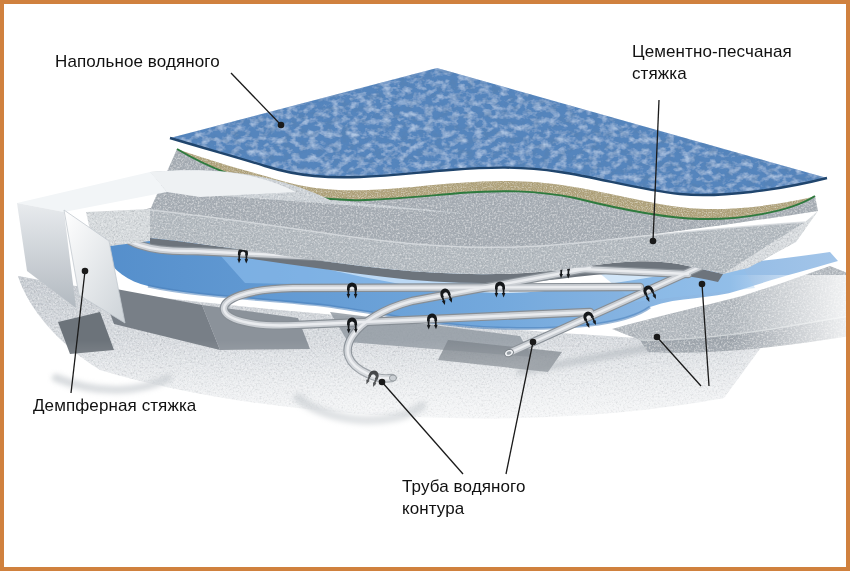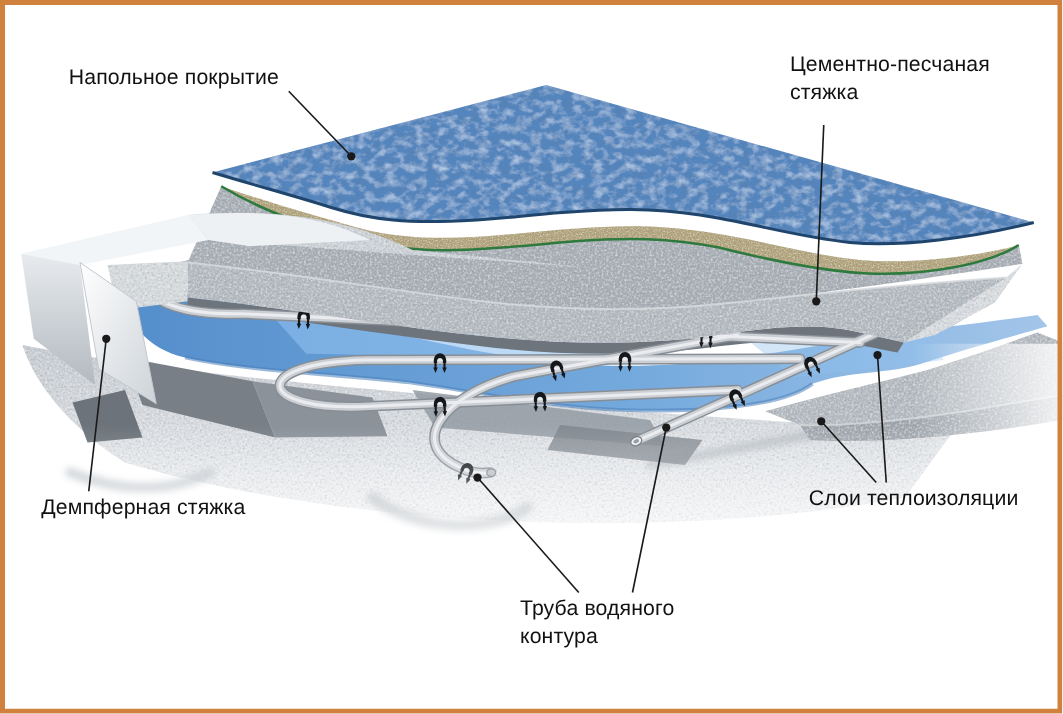--- a/index.html
+++ b/index.html
@@ -213,24 +213,23 @@
         <circle cx="657" cy="337" r="3.3" stroke="none"></circle>
       <path d="M 709,386 L 702,284" fill="none"></path>
         <circle cx="702" cy="284" r="3.3" stroke="none"></circle>
       <path d="M 463,474 L 382,382" fill="none"></path>
         <circle cx="382" cy="382" r="3.3" stroke="none"></circle>
       <path d="M 506,474 L 533,342" fill="none"></path>
         <circle cx="533" cy="342" r="3.3" stroke="none"></circle>
     </g>
   </svg>
 
-  <div class="label" style="left:55px;top:51px;">Напольное покрытие</div>
+  <div class="label" style="left:55px;top:51px;">Напольное водяного</div>
 
   <div class="label" style="left:632px;top:41px;width:180px;">Цементно-песчаная стяжка</div>
 
   <div class="label" style="left:33px;top:395px;">Демпферная стяжка</div>
 
-  <div class="label" style="left:647px;top:388px;">Слои теплоизоляции</div>
-
-  <div class="label" style="left:416px;top:476px;width:145px;">Труба водяного контура</div>
+
+  <div class="label" style="left:402px;top:476px;width:145px;">Труба водяного контура</div>
 
   <div class="frame"></div>
 </div>
 
 </body></html>

